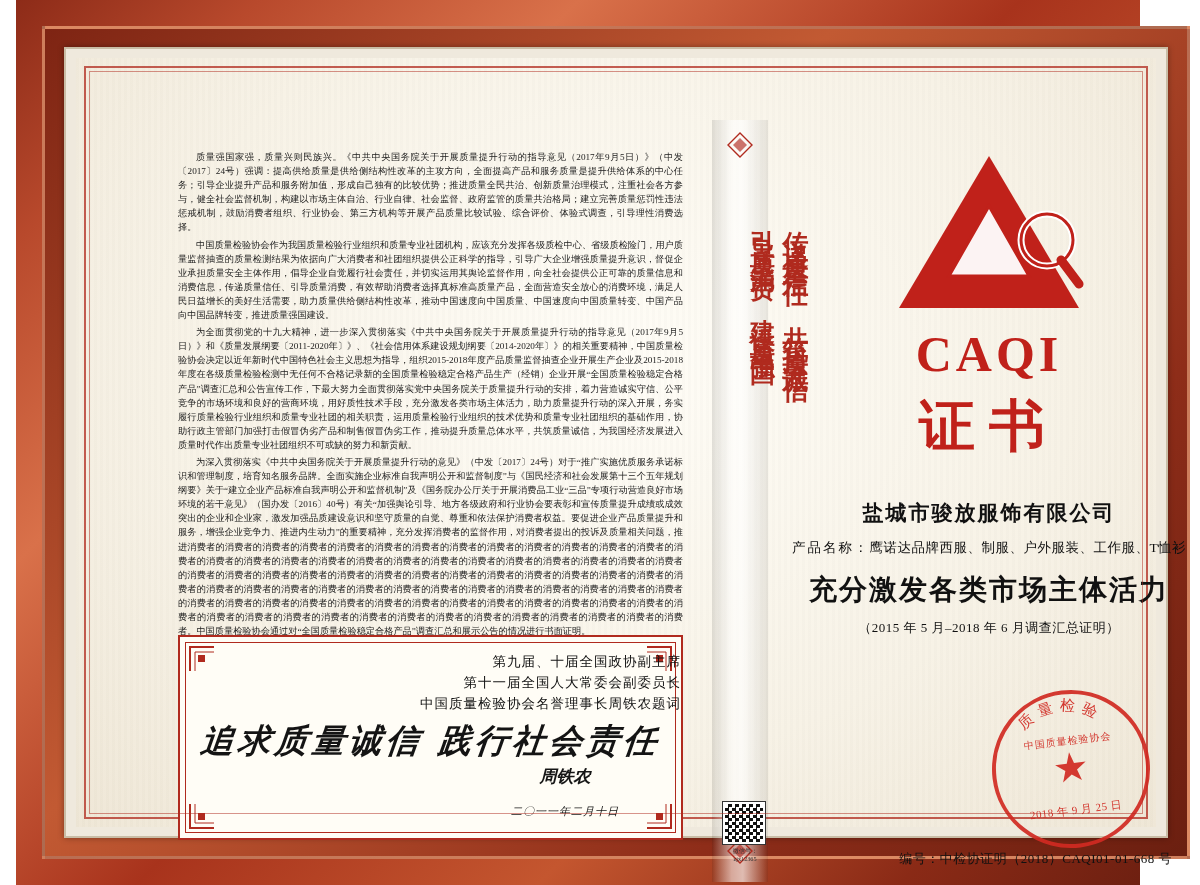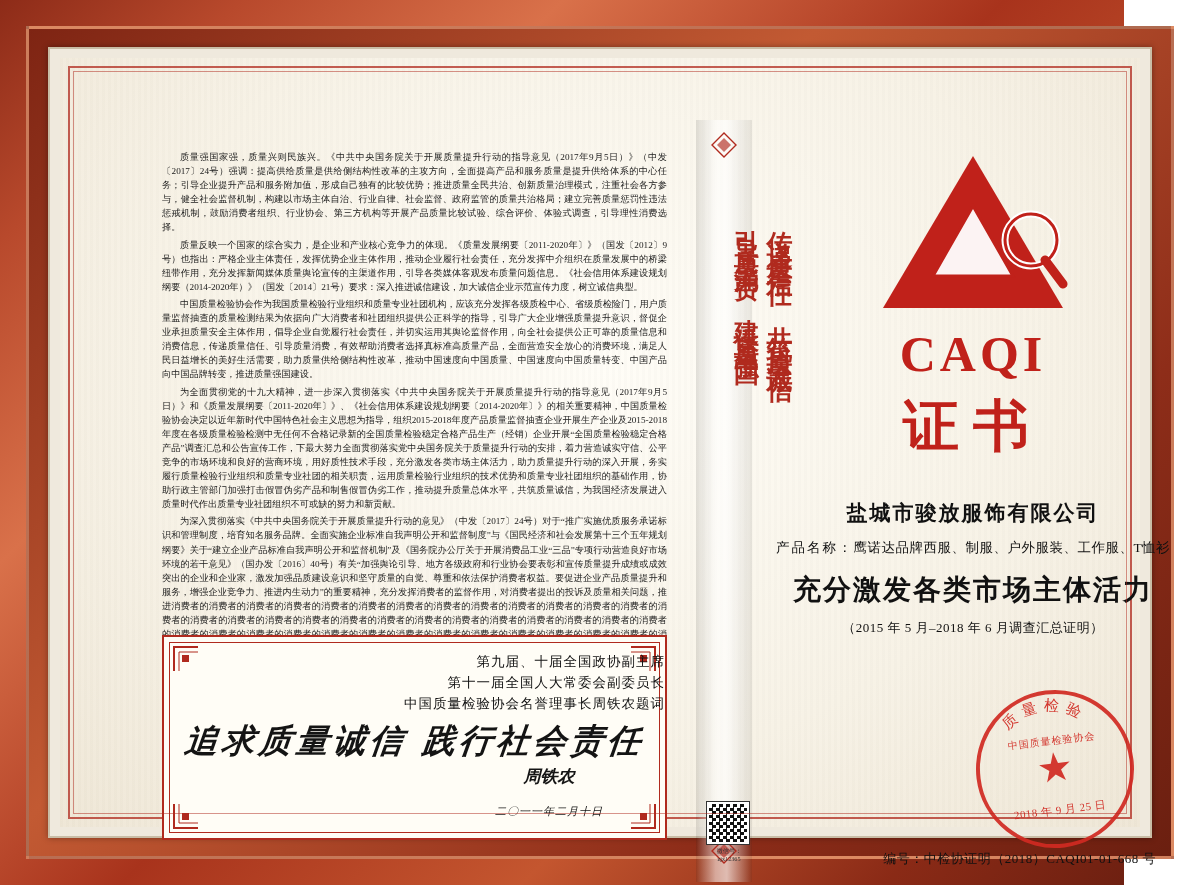--- a/index.html
+++ b/index.html
@@ -2,21 +2,21 @@
 <html><head>
 <meta charset="utf-8">
 <style>
   html,body{margin:0;padding:0;}
   body{
     width:1200px;height:885px;overflow:hidden;
     font-family:"Liberation Serif","DejaVu Serif",serif;
     background:#fff;
   }
   .frame{
-    position:absolute;left:0;top:0;width:1124px;height:885px;
+    position:absolute;left:16px;top:0;width:1124px;height:885px;
     background:
       linear-gradient(135deg,#8d2b18 0%,#b8492c 12%,#d9714a 28%,#a8331c 50%,#c4562f 70%,#8a2a16 88%,#6e2011 100%);
     box-sizing:border-box;
     padding-left:26px;
   }
   .frame-inner-bevel{
     position:absolute;left:26px;top:26px;width:1148px;height:833px;
     border:3px solid rgba(255,200,160,.45);
     box-sizing:border-box;
     background:linear-gradient(135deg,#7e2413,#c25a33 40%,#8e2d19 75%,#6b1f10);
@@ -195,21 +195,20 @@
             <polygon points="13,1 25,13 13,25 1,13" fill="none" stroke="#b02a1e" stroke-width="1.4"></polygon>
             <polygon points="13,6 20,13 13,20 6,13" fill="#b02a1e" opacity=".65"></polygon>
           </svg>
       </div>
     </div>
 
     <div class="left-page">
 
       <div class="text-block">
         <p>质量强国家强，质量兴则民族兴。《中共中央国务院关于开展质量提升行动的指导意见（2017年9月5日）》（中发〔2017〕24号）强调：提高供给质量是供给侧结构性改革的主攻方向，全面提高产品和服务质量是提升供给体系的中心任务；引导企业提升产品和服务附加值，形成自己独有的比较优势；推进质量全民共治、创新质量治理模式，注重社会各方参与，健全社会监督机制，构建以市场主体自治、行业自律、社会监督、政府监管的质量共治格局；建立完善质量惩罚性违法惩戒机制，鼓励消费者组织、行业协会、第三方机构等开展产品质量比较试验、综合评价、体验式调查，引导理性消费选择。</p>
-        <p>质量反映一个国家的综合实力，是企业和产业核心竞争力的体现。《质量发展纲要〔2011-2020年〕》（国发〔2012〕9号）也指出：严格企业主体责任，发挥优势企业主体作用，推动企业履行社会责任，充分发挥中介组织在质量发展中的桥梁纽带作用，充分发挥新闻媒体质量舆论宣传的主渠道作用，引导各类媒体客观发布质量问题信息。《社会信用体系建设规划纲要（2014-2020年）》（国发〔2014〕21号）要求：深入推进诚信建设，加大诚信企业示范宣传力度，树立诚信典型。</p>
         <p>中国质量检验协会作为我国质量检验行业组织和质量专业社团机构，应该充分发挥各级质检中心、省级质检险门，用户质量监督抽查的质量检测结果为依据向广大消费者和社团组织提供公正科学的指导，引导广大企业增强质量提升意识，督促企业承担质量安全主体作用，倡导企业自觉履行社会责任，并切实运用其舆论监督作用，向全社会提供公正可靠的质量信息和消费信息，传递质量信任、引导质量消费，有效帮助消费者选择真标准高质量产品，全面营造安全放心的消费环境，满足人民日益增长的美好生活需要，助力质量供给侧结构性改革，推动中国速度向中国质量、中国速度向中国质量转变、中国产品向中国品牌转变，推进质量强国建设。</p>
         <p>为全面贯彻党的十九大精神，进一步深入贯彻落实《中共中央国务院关于开展质量提升行动的指导意见（2017年9月5日）》和《质量发展纲要〔2011-2020年〕》、《社会信用体系建设规划纲要〔2014-2020年〕》的相关重要精神，中国质量检验协会决定以近年新时代中国特色社会主义思想为指导，组织2015-2018年度产品质量监督抽查企业开展生产企业及2015-2018年度在各级质量检验检测中无任何不合格记录新的全国质量检验稳定合格产品生产（经销）企业开展“全国质量检验稳定合格产品”调查汇总和公告宣传工作，下最大努力全面贯彻落实党中央国务院关于质量提升行动的安排，着力营造诚实守信、公平竞争的市场环境和良好的营商环境，用好质性技术手段，充分激发各类市场主体活力，助力质量提升行动的深入开展，务实履行质量检验行业组织和质量专业社团的相关职责，运用质量检验行业组织的技术优势和质量专业社团组织的基础作用，协助行政主管部门加强打击假冒伪劣产品和制售假冒伪劣工作，推动提升质量总体水平，共筑质量诚信，为我国经济发展进入质量时代作出质量专业社团组织不可或缺的努力和新贡献。</p>
         <p>为深入贯彻落实《中共中央国务院关于开展质量提升行动的意见》（中发〔2017〕24号）对于“推广实施优质服务承诺标识和管理制度，培育知名服务品牌。全面实施企业标准自我声明公开和监督制度”与《国民经济和社会发展第十三个五年规划纲要》关于“建立企业产品标准自我声明公开和监督机制”及《国务院办公厅关于开展消费品工业“三品”专项行动营造良好市场环境的若干意见》（国办发〔2016〕40号）有关“加强舆论引导、地方各级政府和行业协会要表彰和宣传质量提升成绩或成效突出的企业和企业家，激发加强品质建设意识和坚守质量的自觉、尊重和依法保护消费者权益。要促进企业产品质量提升和服务，增强企业竞争力、推进内生动力”的重要精神，充分发挥消费者的监督作用，对消费者提出的投诉及质量相关问题，推进消费者的消费者的消费者的消费者的消费者的消费者的消费者的消费者的消费者的消费者的消费者的消费者的消费者的消费者的消费者的消费者的消费者的消费者的消费者的消费者的消费者的消费者的消费者的消费者的消费者的消费者的消费者的消费者的消费者的消费者的消费者的消费者的消费者的消费者的消费者的消费者的消费者的消费者的消费者的消费者的消费者的消费者的消费者的消费者的消费者的消费者的消费者的消费者的消费者的消费者的消费者的消费者的消费者的消费者的消费者的消费者的消费者的消费者的消费者的消费者的消费者的消费者的消费者的消费者的消费者的消费者的消费者的消费者的消费者的消费者的消费者的消费者的消费者的消费者的消费者的消费者的消费者的消费者的消费者的消费者的消费者。中国质量检验协会通过对“全国质量检验稳定合格产品”调查汇总和展示公告的情况进行书面证明。</p>
       </div>
 
       <div class="seal-box">
         <span class="corner c-tl">
           <svg width="26" height="26" viewBox="0 0 26 26">
               <path d="M1 25 L1 1 L25 1" fill="none" stroke="#b02a1e" stroke-width="2"></path>
               <path d="M6 25 L6 6 L25 6" fill="none" stroke="#b02a1e" stroke-width="1"></path>

